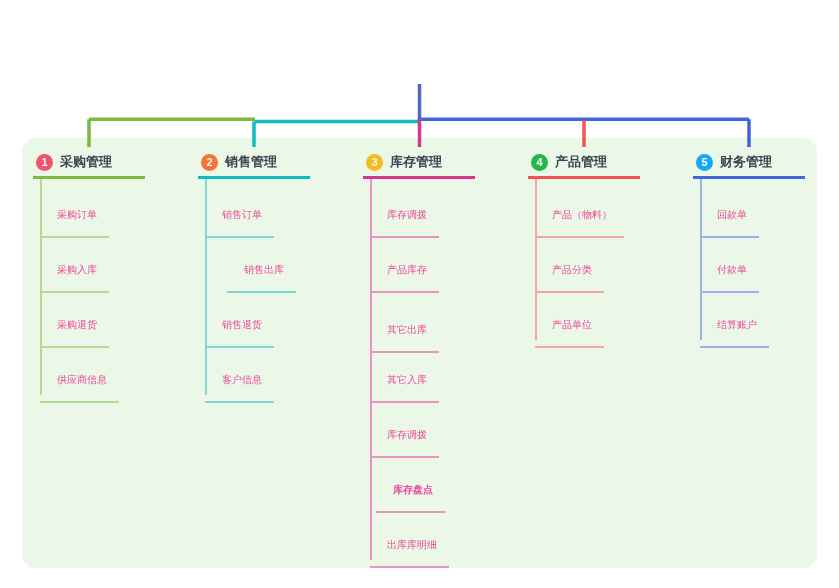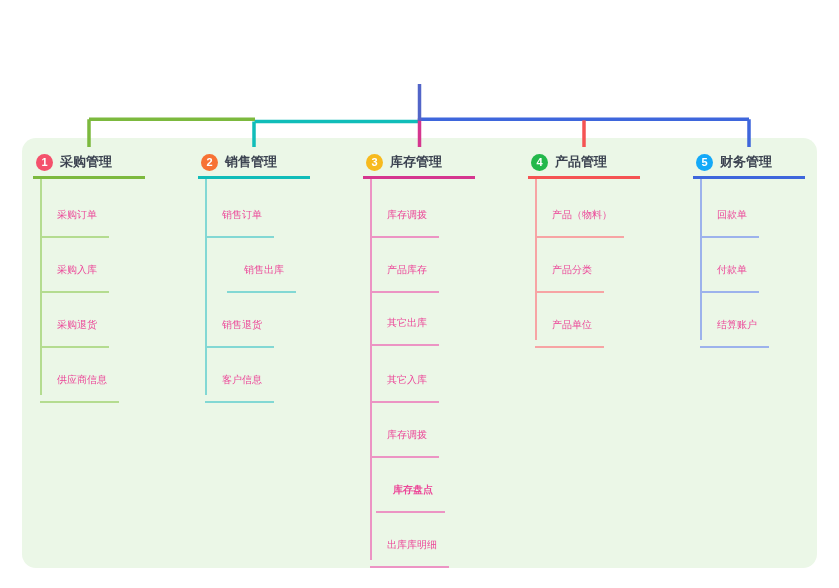--- a/index.html
+++ b/index.html
@@ -78,21 +78,21 @@
       <div class="child-node" style="left: 205px; top: 315px; border-color: rgb(130, 216, 212);">销售退货</div>
       <div class="child-node" style="left: 205px; top: 370px; border-color: rgb(130, 216, 212);">客户信息</div>
       <div class="branch-title" style="left: 366px; top: 150px;">
         <span class="badge" style="background: rgb(247, 186, 30);">3</span>
         <span class="branch-label">库存管理</span>
       </div>
       <div class="branch-underline" style="left: 363px; top: 175.5px; border-color: rgb(213, 54, 143);"></div>
       <div class="trunk" style="left: 370px; top: 179px; height: 381px; background: rgb(236, 148, 196);"></div>
       <div class="child-node" style="left: 370px; top: 205px; border-color: rgb(236, 148, 196);">库存调拨</div>
       <div class="child-node" style="left: 370px; top: 260px; border-color: rgb(236, 148, 196);">产品库存</div>
-      <div class="child-node" style="left: 370px; top: 313px; border-color: rgb(236, 148, 196);">其它出库</div>
+      <div class="child-node" style="left: 370px; top: 320px; border-color: rgb(236, 148, 196);">其它出库</div>
       <div class="child-node" style="left: 370px; top: 370px; border-color: rgb(236, 148, 196);">其它入库</div>
       <div class="child-node" style="left: 370px; top: 425px; border-color: rgb(236, 148, 196);">库存调拨</div>
       <div class="child-node" style="left: 376px; top: 480px; border-color: rgb(236, 148, 196); font-weight: bold;">库存盘点</div>
       <div class="child-node" style="left: 370px; top: 535px; border-color: rgb(236, 148, 196);">出库库明细</div>
       <div class="branch-title" style="left: 531px; top: 150px;">
         <span class="badge" style="background: rgb(35, 184, 75);">4</span>
         <span class="branch-label">产品管理</span>
       </div>
       <div class="branch-underline" style="left: 528px; top: 175.5px; border-color: rgb(245, 83, 83);"></div>
       <div class="trunk" style="left: 535px; top: 179px; height: 161px; background: rgb(247, 164, 164);"></div>

